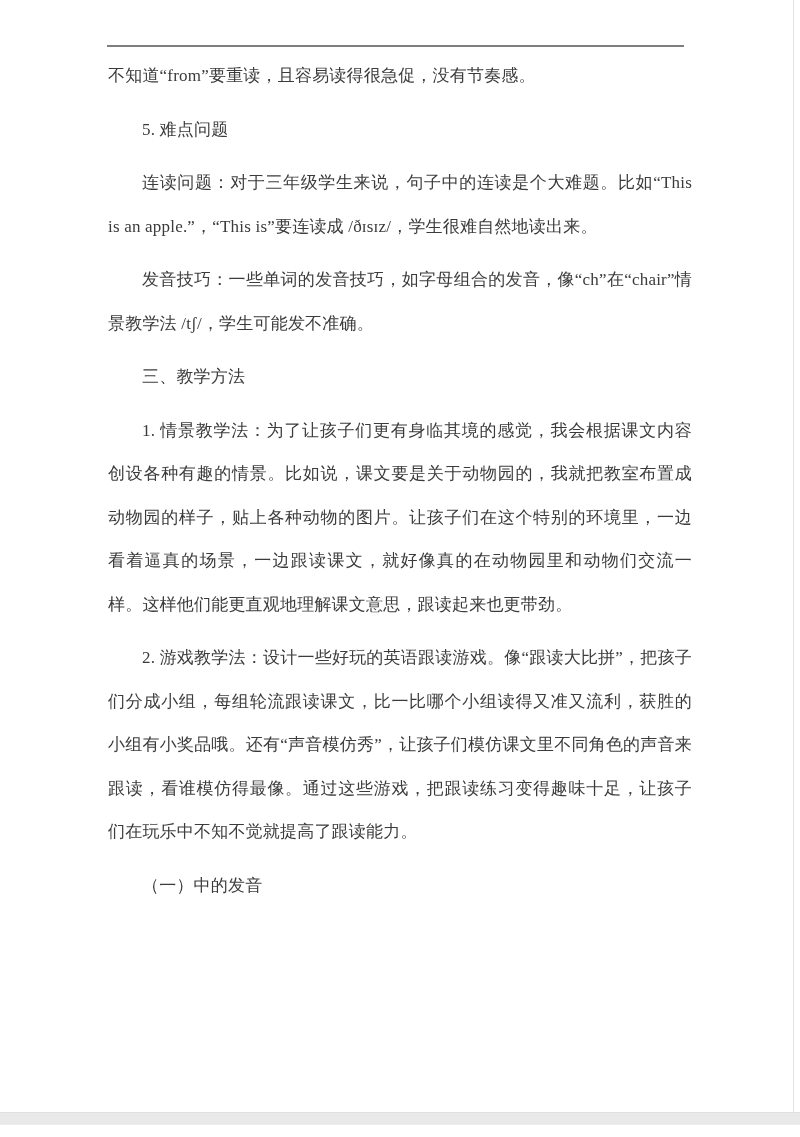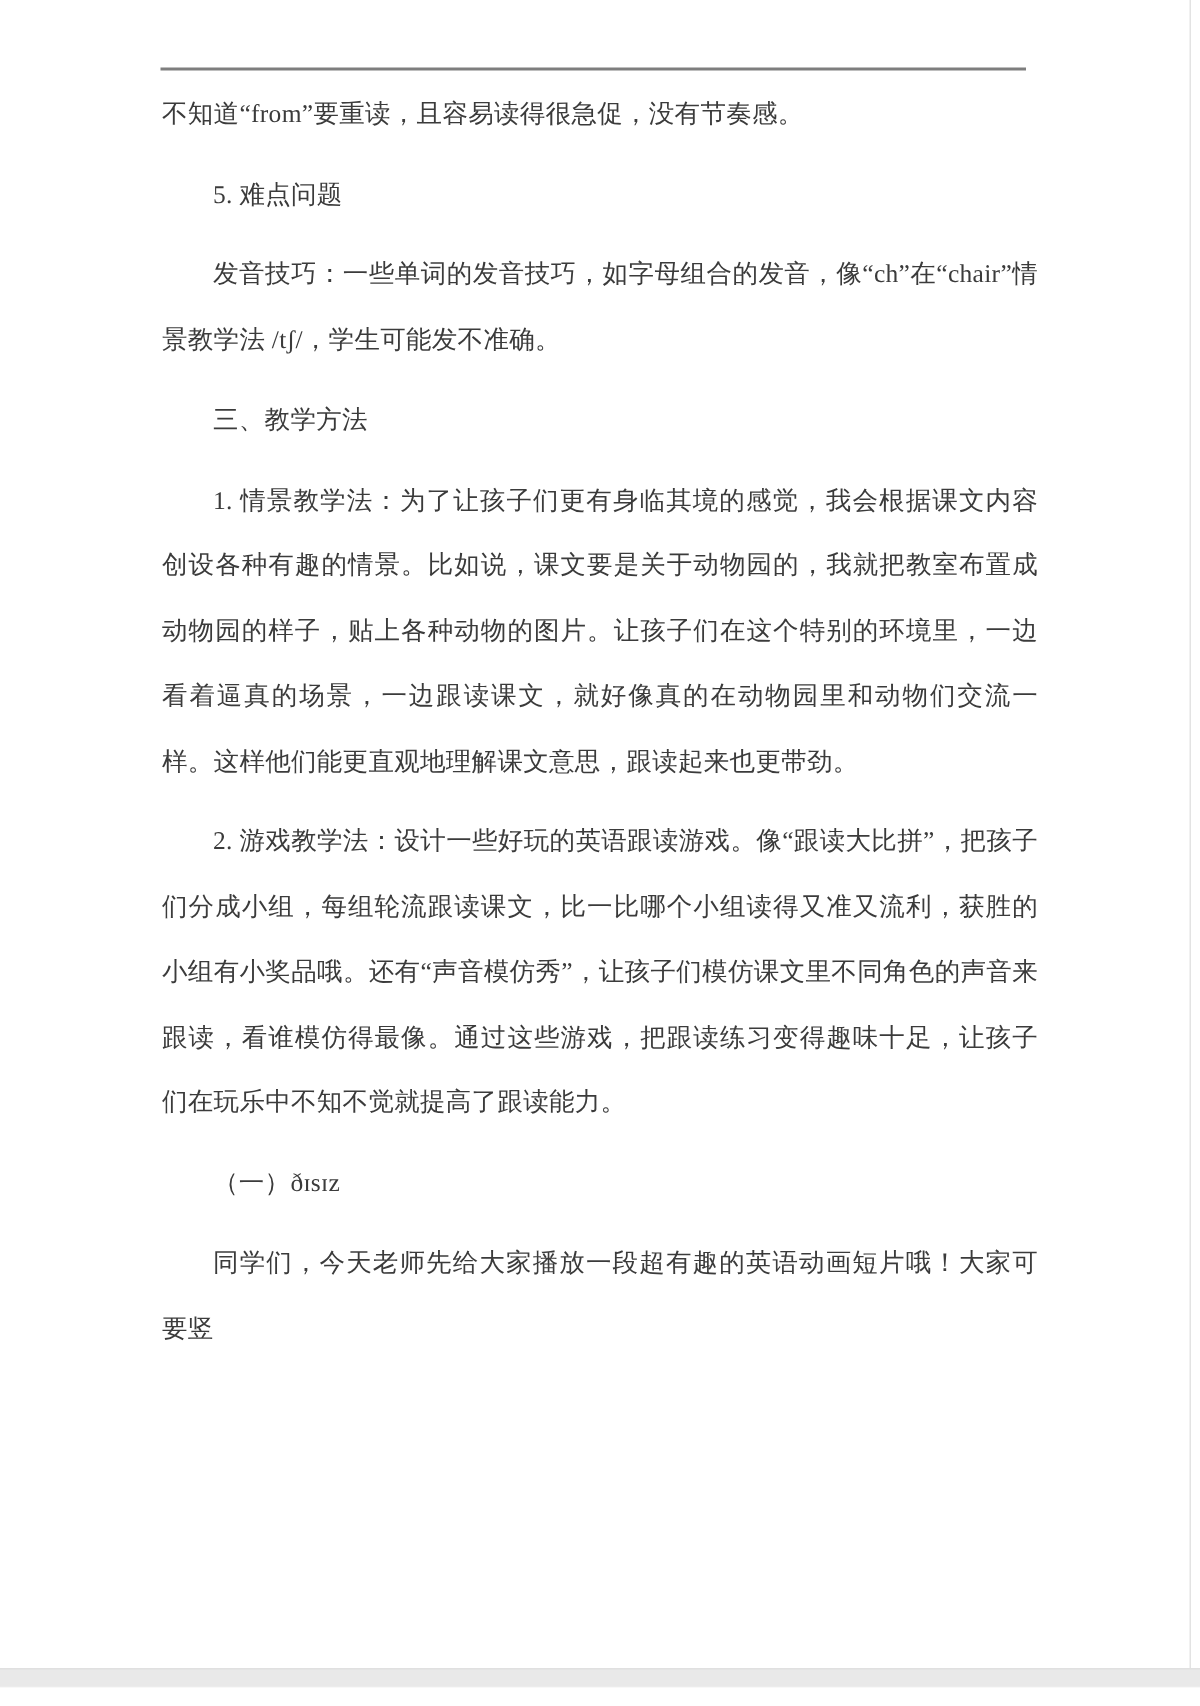--- a/index.html
+++ b/index.html
@@ -91,25 +91,25 @@
 </head>
 <body>
 
 <div class="page">
   <div class="top-rule"></div>
 
 
   <div class="content">
     <p>不知道“from”要重读，且容易读得很急促，没有节奏感。</p>
     <p class="indent">5. 难点问题</p>
+    <p class="indent">连读问题：对于三年级学生来说，句子中的连读是个大难题。比如“This is an apple.”，“This is”要连读成 /ðɪsɪz/，学生很难自然地读出来。</p>
     <p class="indent">发音技巧：一些单词的发音技巧，如字母组合的发音，像“ch”在“chair”情景教学法 /tʃ/，学生可能发不准确。</p>
     <p class="indent">三、教学方法</p>
     <p class="indent">1. 情景教学法：为了让孩子们更有身临其境的感觉，我会根据课文内容创设各种有趣的情景。比如说，课文要是关于动物园的，我就把教室布置成动物园的样子，贴上各种动物的图片。让孩子们在这个特别的环境里，一边看着逼真的场景，一边跟读课文，就好像真的在动物园里和动物们交流一样。这样他们能更直观地理解课文意思，跟读起来也更带劲。</p>
     <p class="indent">2. 游戏教学法：设计一些好玩的英语跟读游戏。像“跟读大比拼”，把孩子们分成小组，每组轮流跟读课文，比一比哪个小组读得又准又流利，获胜的小组有小奖品哦。还有“声音模仿秀”，让孩子们模仿课文里不同角色的声音来跟读，看谁模仿得最像。通过这些游戏，把跟读练习变得趣味十足，让孩子们在玩乐中不知不觉就提高了跟读能力。</p>
-    <p class="indent">（一）ðɪsɪz</p>
-    <p class="indent">同学们，今天老师先给大家播放一段超有趣的英语动画短片哦！大家可要竖</p>
+    <p class="indent">（一）中的发音</p>
   </div>
 
   <div class="page-right-edge"></div>
 </div>
 
 <div class="page-gap"></div>
 <div class="next-page"></div>
 
 </body></html>

